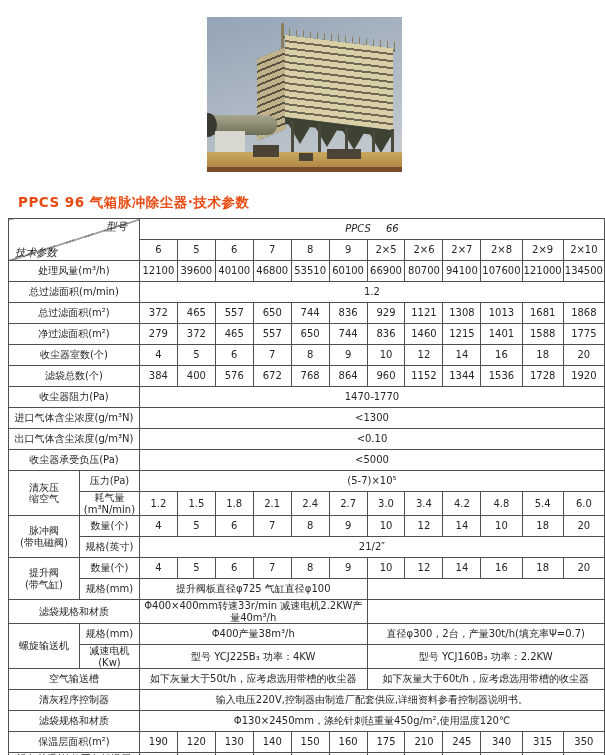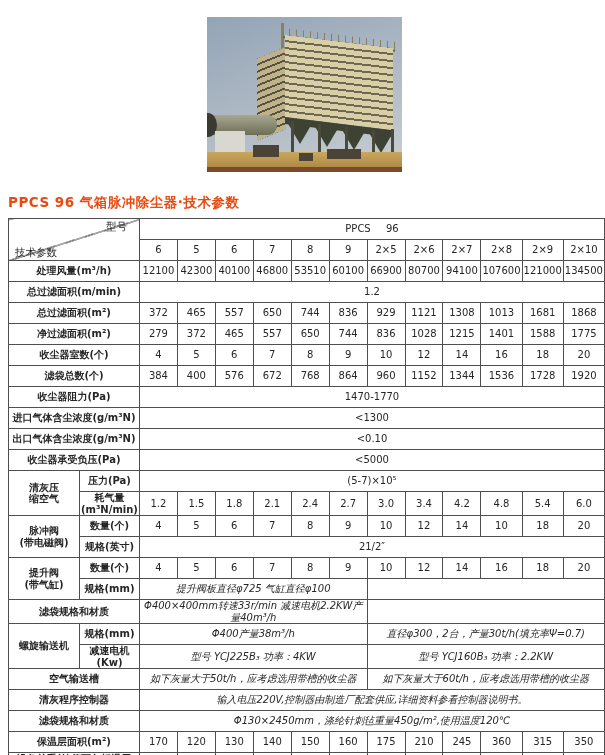--- a/index.html
+++ b/index.html
@@ -35,37 +35,37 @@
   .duct-cap{position:absolute;left:-8px;top:96px;width:18px;height:24px;border-radius:50%;background:#3a3a30;}
   .shed{position:absolute;left:8px;top:114px;width:30px;height:22px;background:#d8d8d0;}
   .ground{position:absolute;left:0;bottom:0;width:100%;height:20px;
            background:linear-gradient(180deg,var(--ground),#a87f3e);}
   .machin{position:absolute;background:#4b4336;}
   .m1{left:46px;top:128px;width:26px;height:12px;}.m2{left:120px;top:132px;width:34px;height:10px;}
   .m3{left:92px;top:136px;width:14px;height:8px;}
   .ground-line{position:absolute;left:0;bottom:0;width:100%;height:5px;background:var(--ground-dark);}
 
   
-  .title{position:absolute;left:8px;top:194px;font-size:13.5px;font-weight:bold;
+  .title{position:absolute;left:18px;top:194px;font-size:13.5px;font-weight:bold;
          color:var(--title);letter-spacing:.5px;}
 
   
   table.spec{position:absolute;left:8px;top:218px;border-collapse:collapse;table-layout:fixed;}
   table.spec td{
     border:1px solid var(--table-border);height:20px;padding:0 1px;
     text-align:center;vertical-align:middle;color:var(--table-text);
     font-size:10px;line-height:1.15;white-space:pre-line;overflow:hidden;
   }
   td.head{font-size:11px;}
   td.series{font-size:11.5px;word-spacing:12px;}
-  td.lbl{font-size:10.5px;font-weight:bold;}
+  td.lbl{font-size:10.5px;}
   td.sm{font-size:8px;margin-top:8px;}
   td.sm2{font-size:8.5px;}
   td.md{font-size:9.5px;}
-  td.txt{font-size:10px;font-style:italic;}
+  td.txt{font-size:10px;}
   td.diag{position:relative;
     background:linear-gradient(to bottom right,transparent 49.4%,var(--table-border) 49.4%,var(--table-border) 50.8%,transparent 50.8%);}
   td.diag .corner-tr{position:absolute;top:1px;right:12px;font-size:10.5px;}
   td.diag .corner-bl{position:absolute;bottom:2px;left:6px;font-size:10.5px;}
 </style>
 </head>
 <body>
 
 <div class="photo">
   <div class="mast"></div>
@@ -105,42 +105,42 @@
     <col style="width:38px">
       <col style="width:38px">
       <col style="width:38px">
       <col style="width:38px">
     <col style="width:38px">
       <col style="width:38px">
       <col style="width:38px">
       <col style="width:38px">
   </colgroup>
   <tbody>
-      <tr style="height: 15px;">
+      <tr style="height: 15px; font-style: italic;">
         <td colspan="2" rowspan="2" class="diag"><span class="corner-tr">型号</span><span class="corner-bl">技术参数</span></td>
-        <td colspan="12" class="series">PPCS 96</td>
+        <td colspan="12" class="series">PPCS 66</td>
       </tr>
       <tr style="height: 17px;">
         <td class="head">6</td>
         <td class="head">5</td>
         <td class="head">6</td>
         <td class="head">7</td>
         <td class="head">8</td>
         <td class="head">9</td>
         <td class="head">2×5</td>
         <td class="head">2×6</td>
         <td class="head">2×7</td>
         <td class="head">2×8</td>
         <td class="head">2×9</td>
         <td class="head">2×10</td>
       </tr>
       <tr>
         <td colspan="2" class="lbl">处理风量(m³/h)</td>
         <td class="val">12100</td>
-        <td class="val">42300</td>
+        <td class="val">39600</td>
         <td class="val">40100</td>
         <td class="val">46800</td>
         <td class="val">53510</td>
         <td class="val">60100</td>
         <td class="val">66900</td>
         <td class="val">80700</td>
         <td class="val">94100</td>
         <td class="val">107600</td>
         <td class="val">121000</td>
         <td class="val">134500</td>
@@ -166,21 +166,21 @@
       </tr>
       <tr>
         <td colspan="2" class="lbl">净过滤面积(m²)</td>
         <td class="val">279</td>
         <td class="val">372</td>
         <td class="val">465</td>
         <td class="val">557</td>
         <td class="val">650</td>
         <td class="val">744</td>
         <td class="val">836</td>
-        <td class="val">1028</td>
+        <td class="val">1460</td>
         <td class="val">1215</td>
         <td class="val">1401</td>
         <td class="val">1588</td>
         <td class="val">1775</td>
       </tr>
       <tr>
         <td colspan="2" class="lbl">收尘器室数(个)</td>
         <td class="val">4</td>
         <td class="val">5</td>
         <td class="val">6</td>
@@ -313,30 +313,30 @@
       <tr>
         <td colspan="2" class="lbl">清灰程序控制器</td>
         <td colspan="12" class="txt">输入电压220V,控制器由制造厂配套供应,详细资料参看控制器说明书。</td>
       </tr>
       <tr>
         <td colspan="2" class="lbl">滤袋规格和材质</td>
         <td colspan="12" class="txt">Φ130×2450mm，涤纶针刺毡重量450g/m²,使用温度120℃</td>
       </tr>
       <tr>
         <td colspan="2" class="lbl">保温层面积(m²)</td>
-        <td class="val">170</td>
+        <td class="val">190</td>
         <td class="val">120</td>
         <td class="val">130</td>
         <td class="val">140</td>
         <td class="val">150</td>
         <td class="val">160</td>
         <td class="val">175</td>
         <td class="val">210</td>
         <td class="val">245</td>
-        <td class="val">360</td>
+        <td class="val">340</td>
         <td class="val">315</td>
         <td class="val">350</td>
       </tr>
       <tr>
         <td colspan="2" class="lbl sm2">设备总重(约值不包括温层kg)</td>
         <td class="val">9622</td>
         <td class="val">10472</td>
         <td class="val">14223</td>
         <td class="val">15042</td>
         <td class="val">16524</td>

